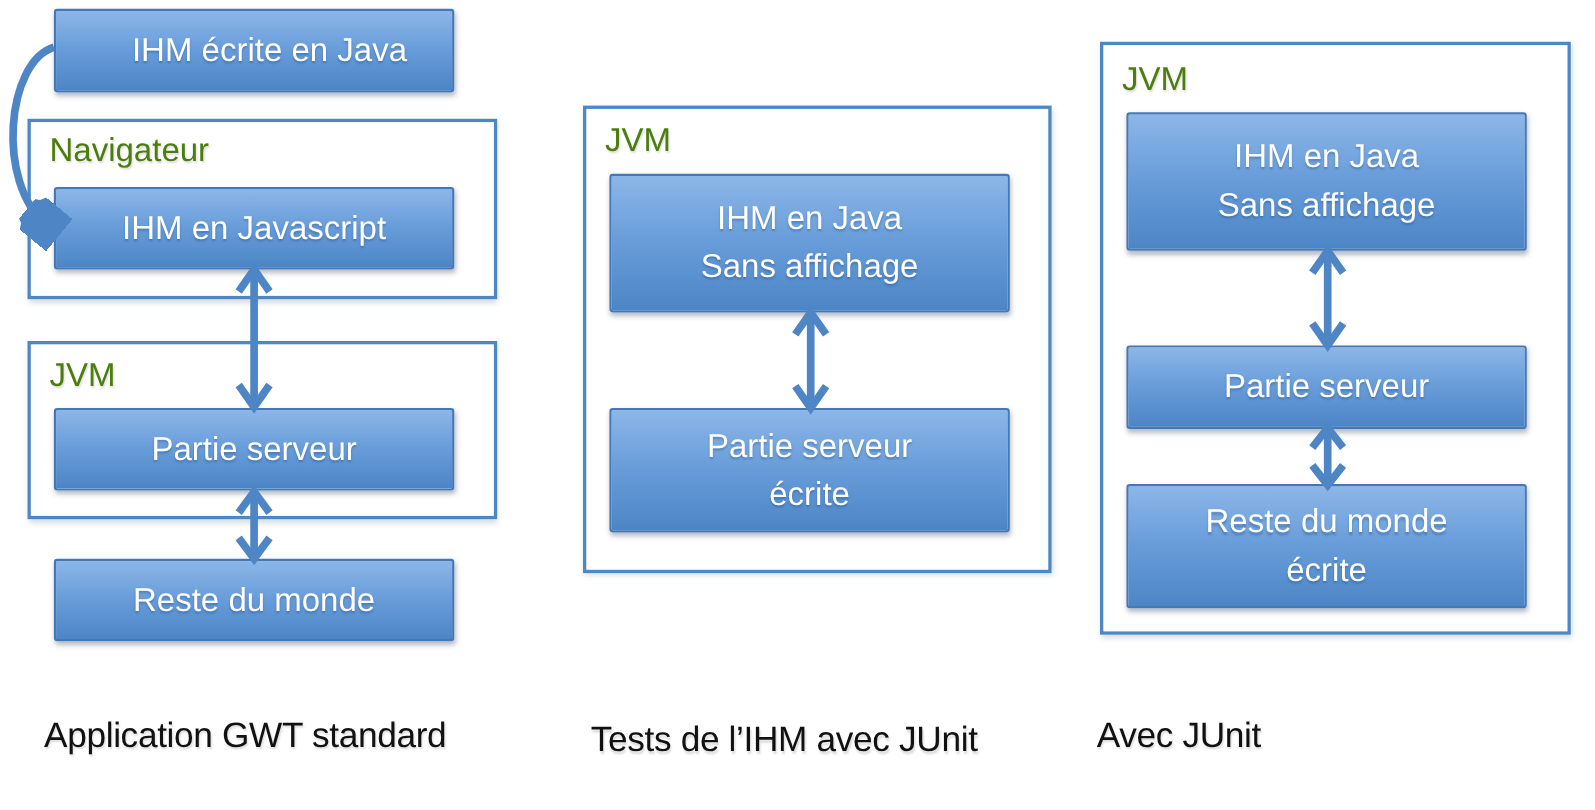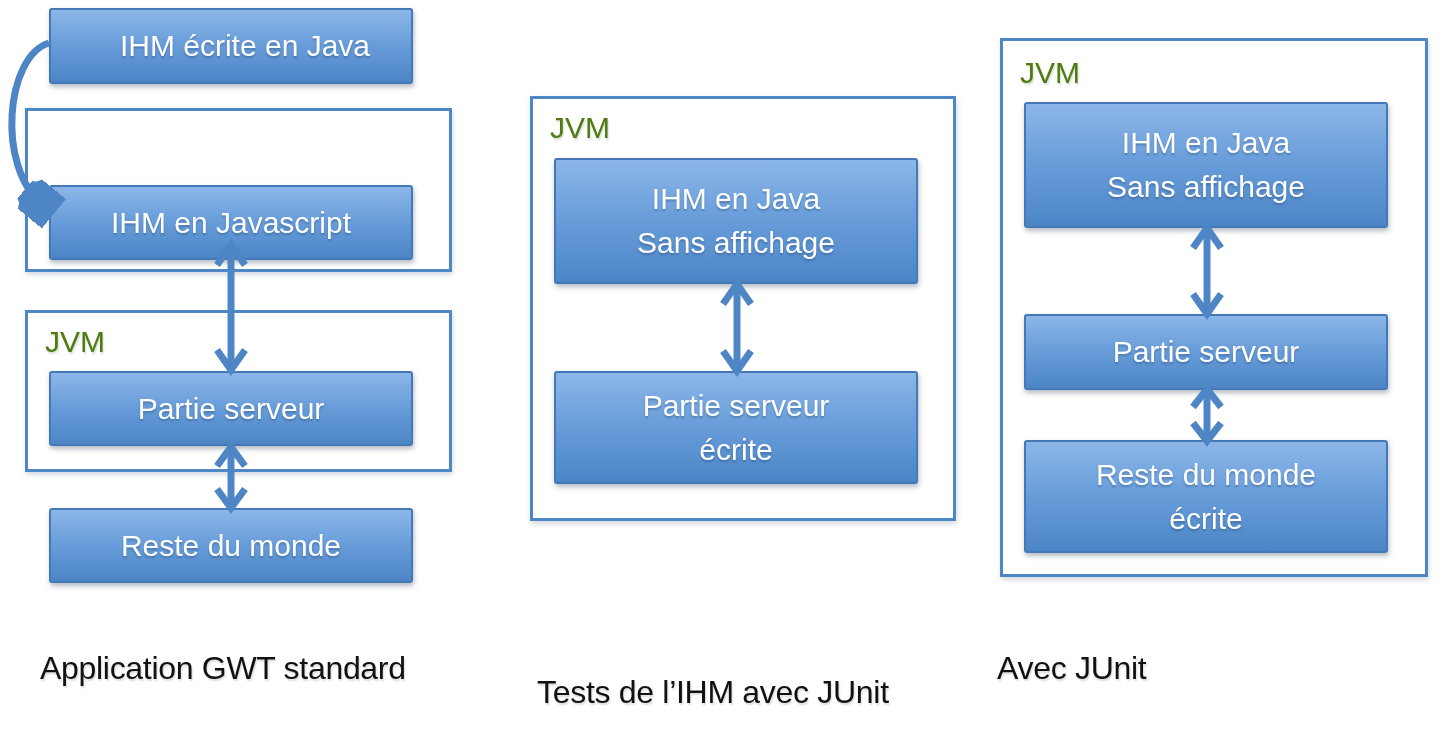--- a/index.html
+++ b/index.html
@@ -67,29 +67,30 @@
     fill: none;
     stroke-linejoin: miter;
   }
 </style>
 </head>
 <body>
 
 <div class="canvas">
 
   <div class="container" style="left:25px; top:108px; width:427px; height:164px;"></div>
+  <div class="ctr-label" style="left:45px; top:119px;">Navigateur</div>
 
   <div class="container" style="left:25px; top:310px; width:427px; height:162px;"></div>
   <div class="ctr-label" style="left:45px; top:324px;">JVM</div>
 
   <div class="bluebox" style="left:49px; top:8px; width:364px; height:76px;padding-left:28px;">
     <span>IHM écrite en Java</span>
   </div>
 
-  <div class="bluebox" style="left:49px; top:170px; width:364px; height:75px;margin-top:15px;">
+  <div class="bluebox" style="left:49px; top:170px; width:364px; height:75px;">
     <span>IHM en Javascript</span>
   </div>
 
   <div class="bluebox" style="left:49px; top:371px; width:364px; height:75px;">
     <span>Partie serveur</span>
   </div>
 
   <div class="bluebox" style="left:49px; top:508px; width:364px; height:75px;">
     <span>Reste du monde</span>
   </div>
@@ -131,21 +132,21 @@
     <span>Partie serveur</span>
     <span>écrite</span>
   </div>
 
   <svg class="arrow" style="left:719px; top:280px;" width="36" height="95">
     <line x1="18" y1="10" x2="18" y2="85"></line>
     <polyline points="4,24 18,4 32,24"></polyline>
     <polyline points="4,71 18,91 32,71"></polyline>
   </svg>
 
-  <div class="caption" style="left:537px; top:668px; width:427px;">
+  <div class="caption" style="left:537px; top:648px; width:427px;">
     <div>Tests de l’IHM avec JUnit</div>
   </div>
 
   <div class="container" style="left:1000px; top:38px; width:428px; height:539px;"></div>
   <div class="ctr-label" style="left:1020px; top:55px;">JVM</div>
 
   <div class="bluebox" style="left:1024px; top:102px; width:364px; height:126px;">
     <span>IHM en Java</span>
     <span>Sans affichage</span>
   </div>

